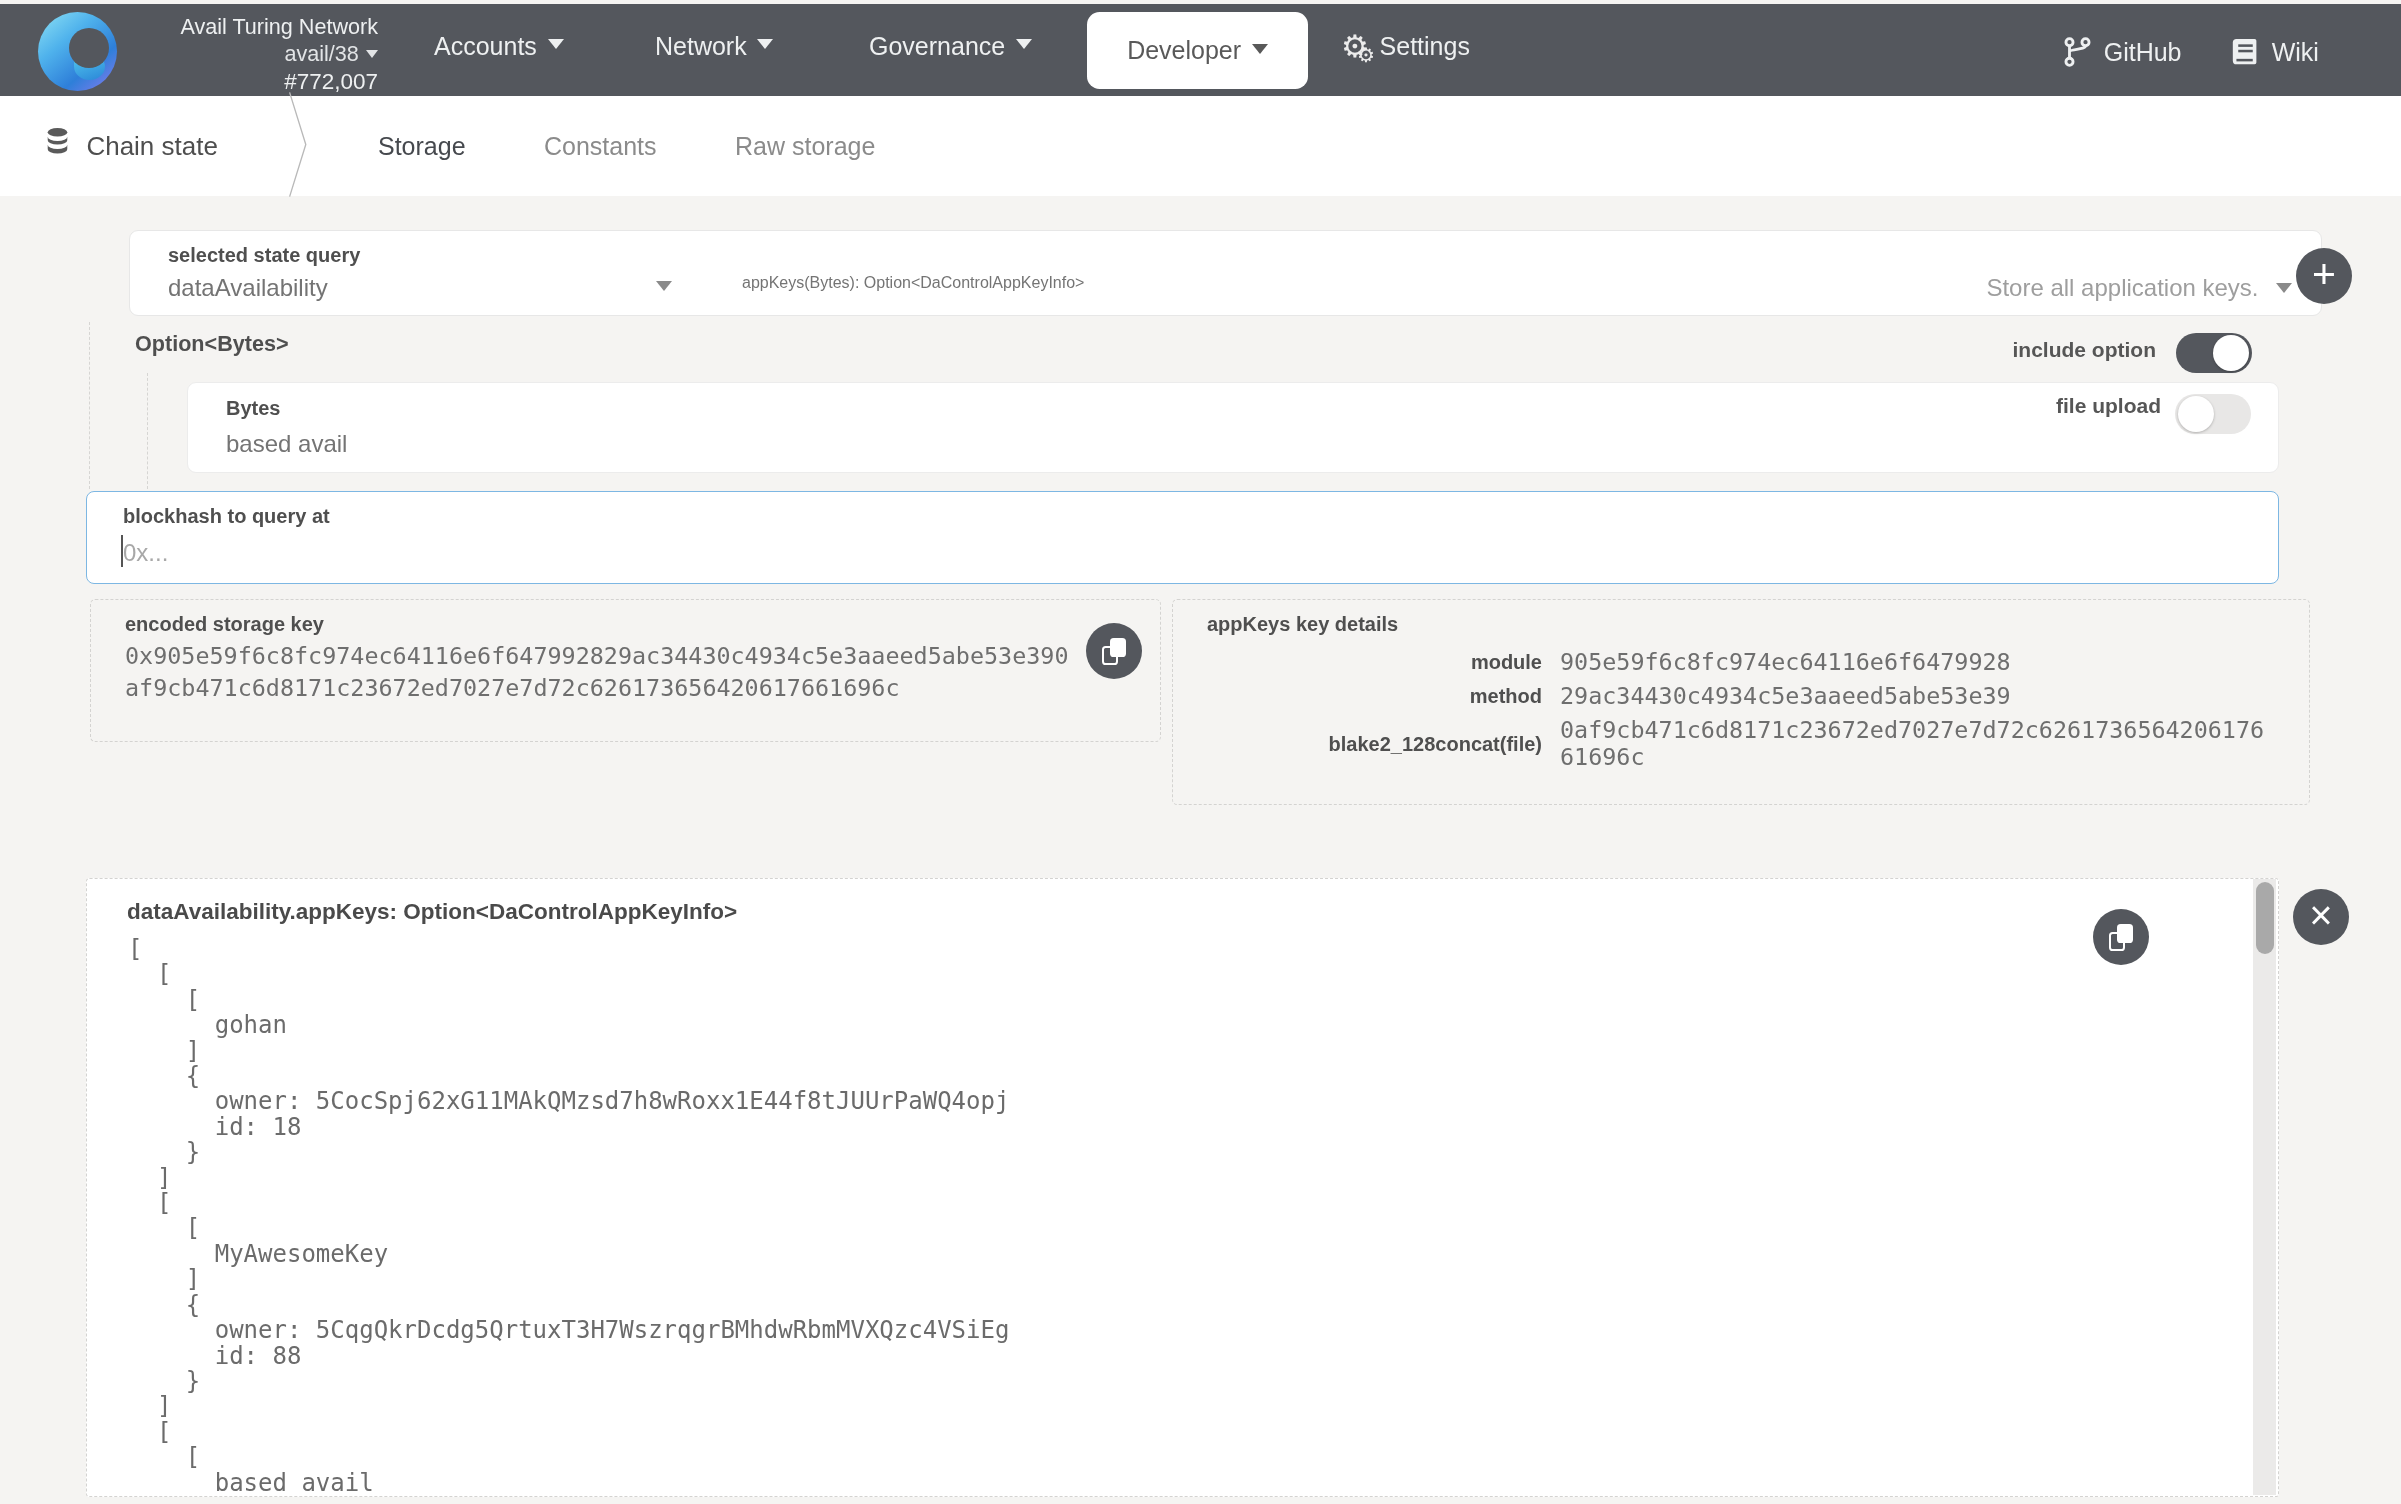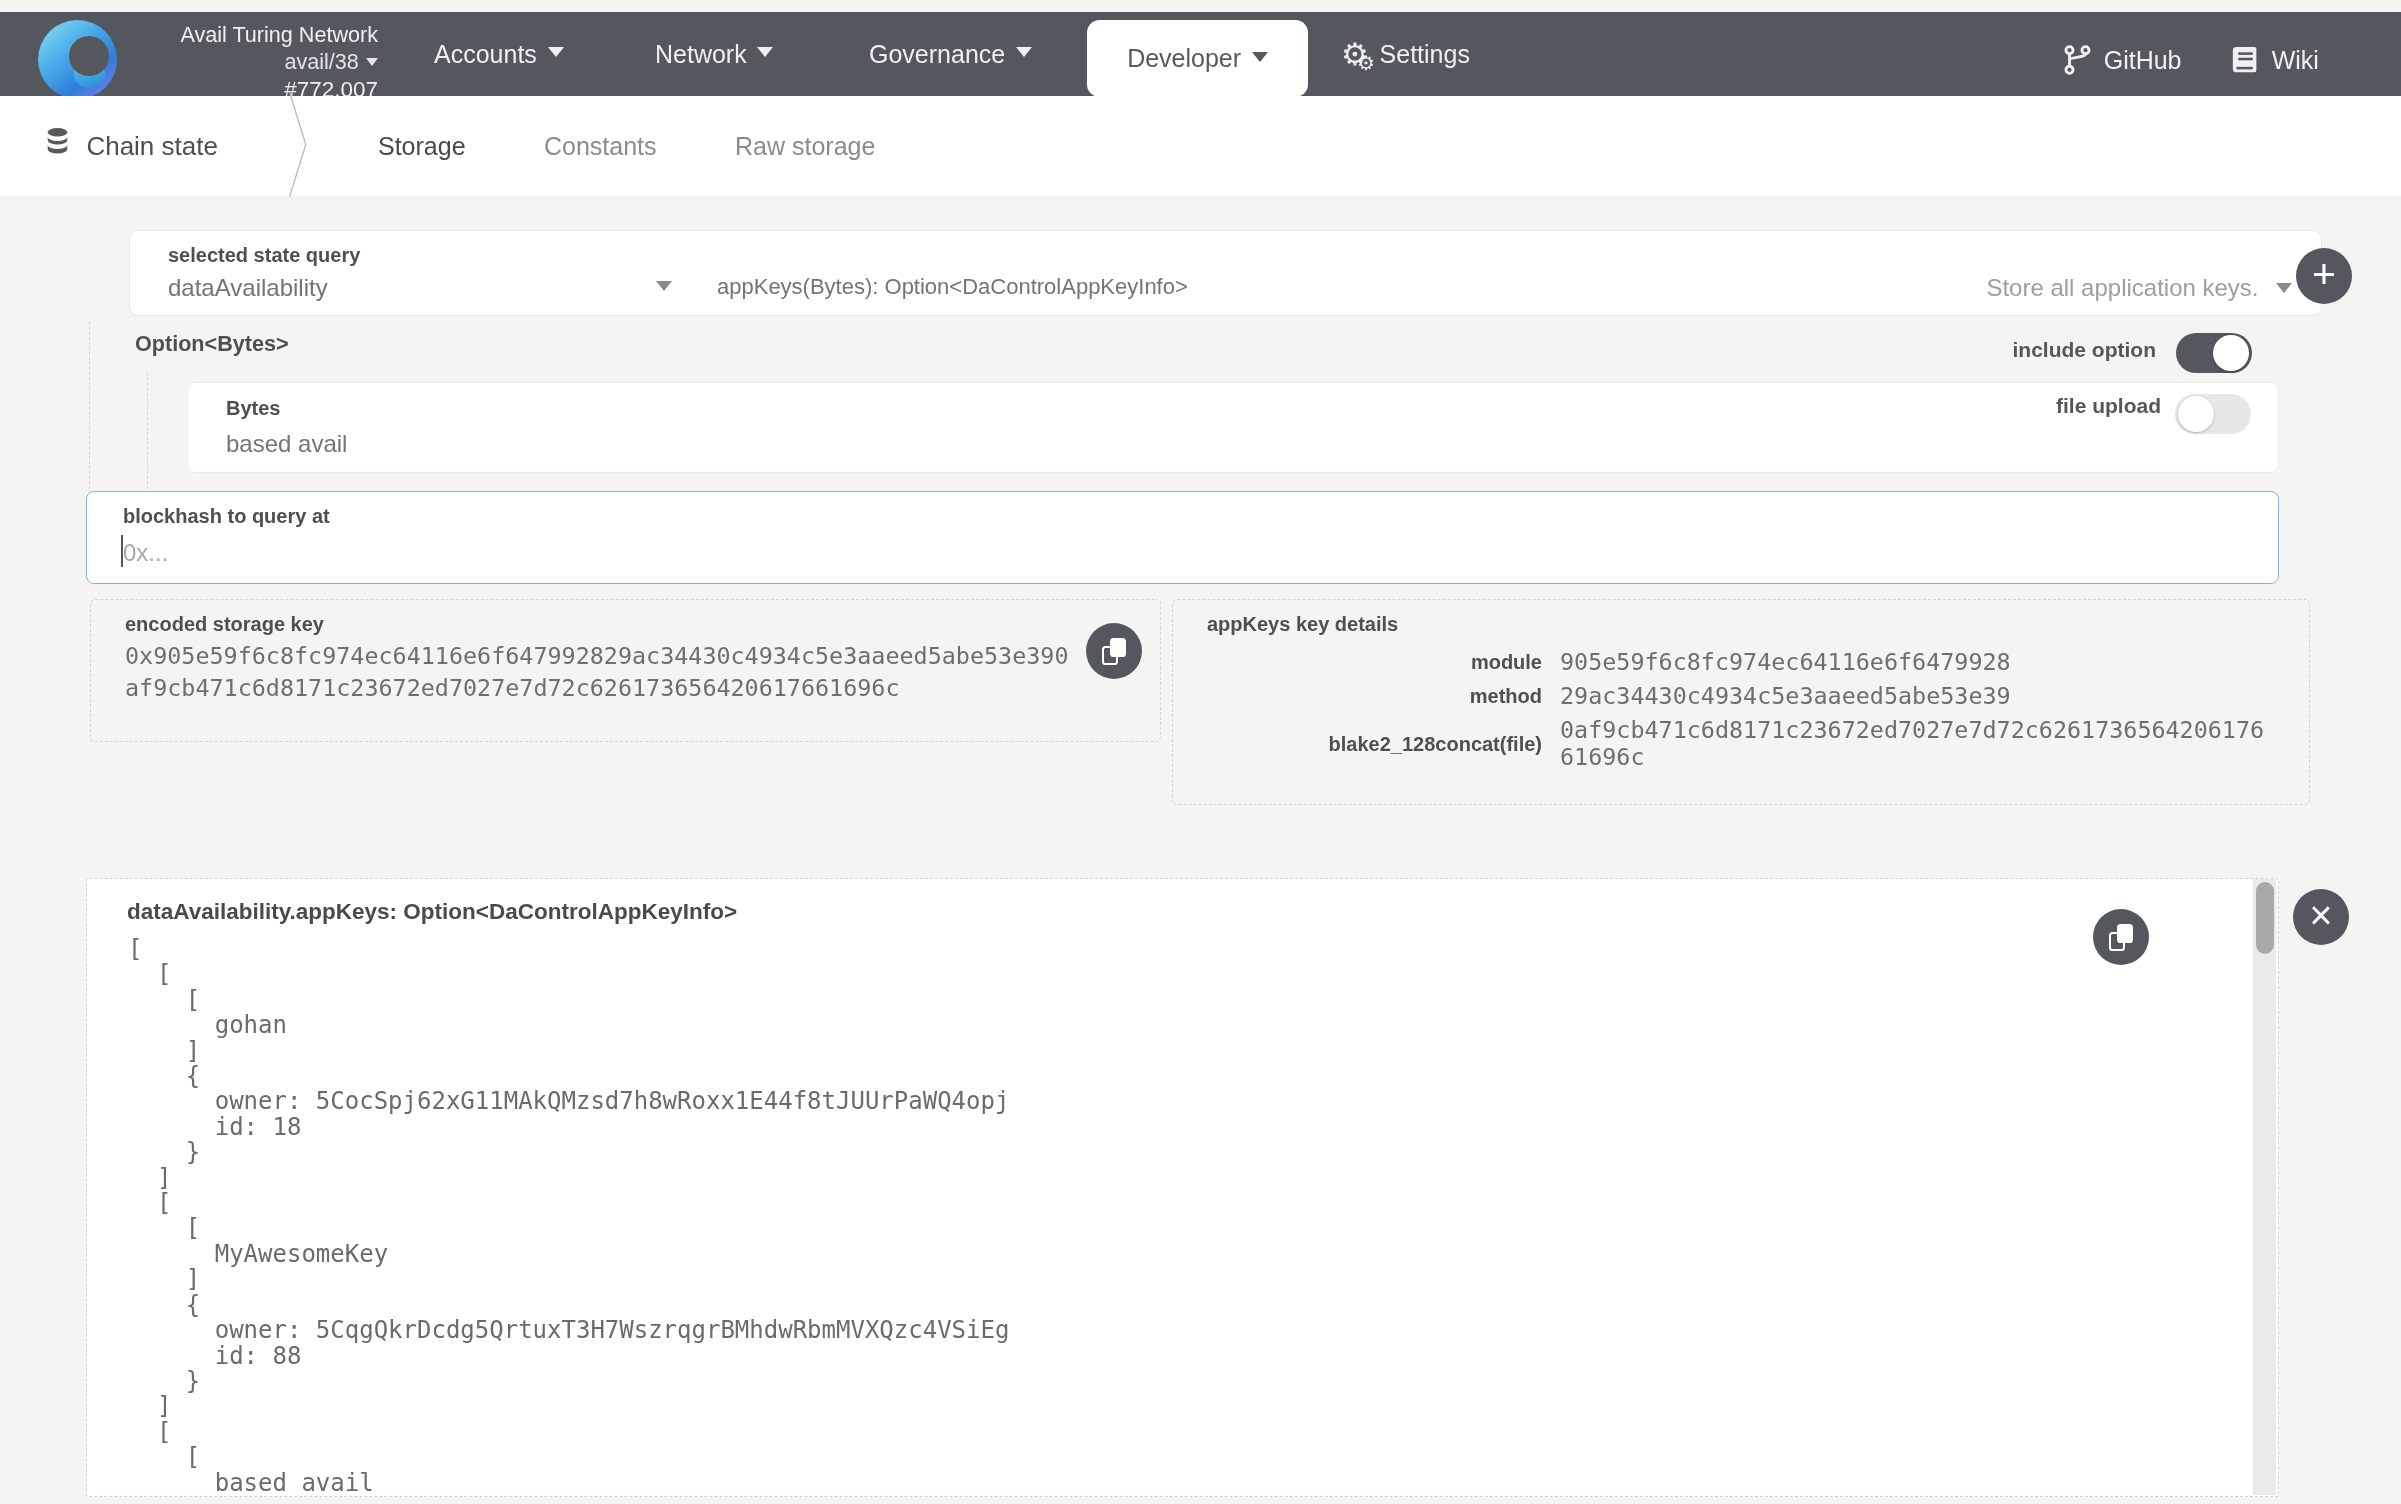--- a/index.html
+++ b/index.html
@@ -4,21 +4,21 @@
 <style>
   * { margin:0; padding:0; box-sizing:border-box; }
   html,body { background:#e9e8e6; }
   #app {
     position:relative; width:2401px; height:1505px; overflow:hidden;
     background:#f5f4f2;
     font-family:"Liberation Sans", sans-serif;
     color:#4e4e4e;
   }
   
-  .topbar { position:absolute; left:0; top:12px; width:2401px; height:96px; background:#54575d; }
+  .topbar { position:absolute; left:0; top:4px; width:2401px; height:96px; background:#54575d; }
   .logo {
     position:absolute; left:38px; top:8px; width:79px; height:79px; border-radius:50%;
     background:linear-gradient(140deg,#8fe2f4 0%,#4fb2ec 35%,#2e7fd9 68%,#8b7bf0 100%);
   }
   .logo::after {
     content:""; position:absolute; left:31px; top:16px; width:40px; height:40px; border-radius:50%;
     background:#54575d;
   }
   .logo::before {
     content:""; position:absolute; left:36px; top:41px; width:31px; height:27px;
@@ -50,21 +50,21 @@
   .tab-underline { position:absolute; left:378px; top:179px; width:86px; height:6.3px; background:#53565c; border-radius:2.7px; }
   
   .smalllabel { font-size:20px; font-weight:700; color:#4f4f4f; }
   .querybox {
     position:absolute; left:86px; top:230px; width:2193px; height:86px; background:#fff;
     border:0.9px solid #e7e7e7; border-radius:9px;margin-left:43px;
   }
   .querybox .smalllabel { position:absolute; left:38px; top:12.6px; }
   .q-pallet { position:absolute; left:38px; top:43px; width:504px; font-size:24px; color:#747474; display:flex; justify-content:space-between; align-items:center; }
   .q-pallet .tri-dn { color:#8a8a8a; }
-  .q-method { position:absolute; left:587px; top:43px; font-size:22px; color:#747474;text-align:center; }
+  .q-method { position:absolute; left:612px; top:43px; font-size:16px; color:#747474;text-align:center; }
   .q-desc { position:absolute; right:29px; top:43px; font-size:24px; color:#9e9e9e; }
   .q-desc .tri-dn { color:#8a8a8a; }
   .circle-btn {
     position:absolute; width:56px; height:56px; border-radius:50%; background:#54575d; color:#fff;
     display:flex; align-items:center; justify-content:center; cursor:pointer;
   }
   .plusbtn { left:2296px; top:248px; }
   .plusbtn::before { content:"+"; font-size:41px; line-height:1; font-weight:400; margin-top:-3.6px; }
   .guide { position:absolute; border-left:1.8px dashed #d6d5d3; }
   .g1 { left:89px; top:322px; height:167px; }

